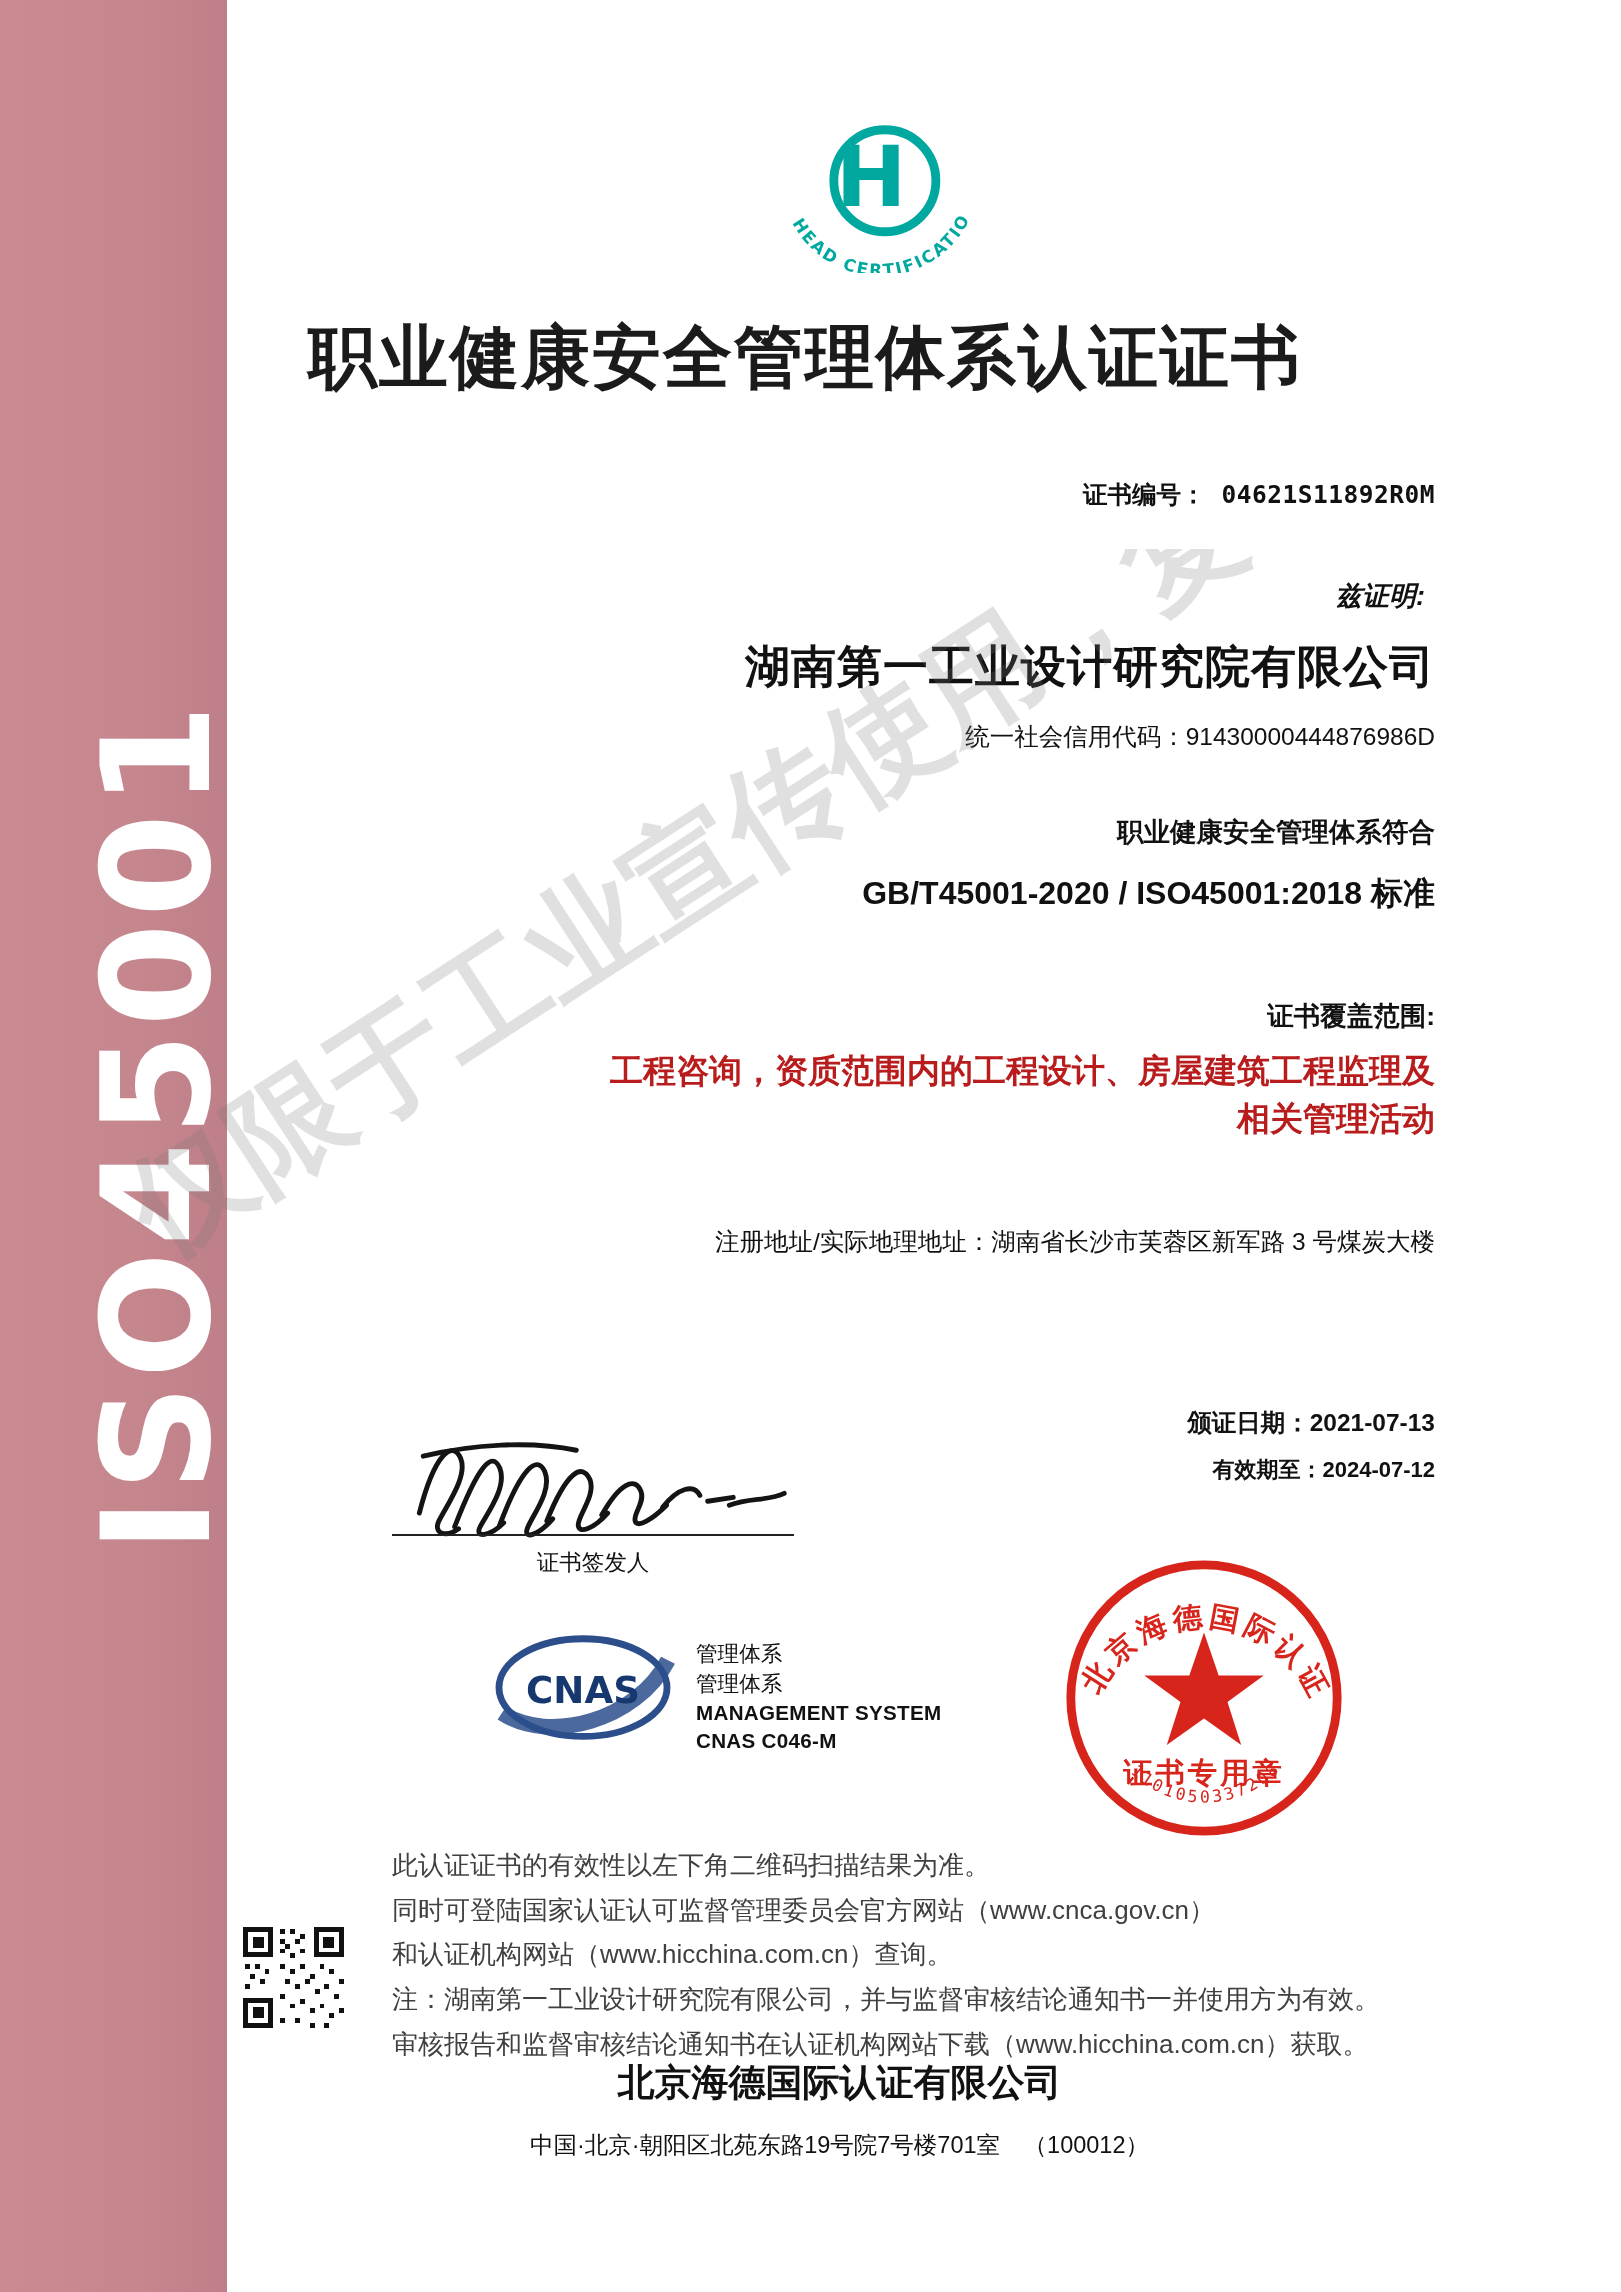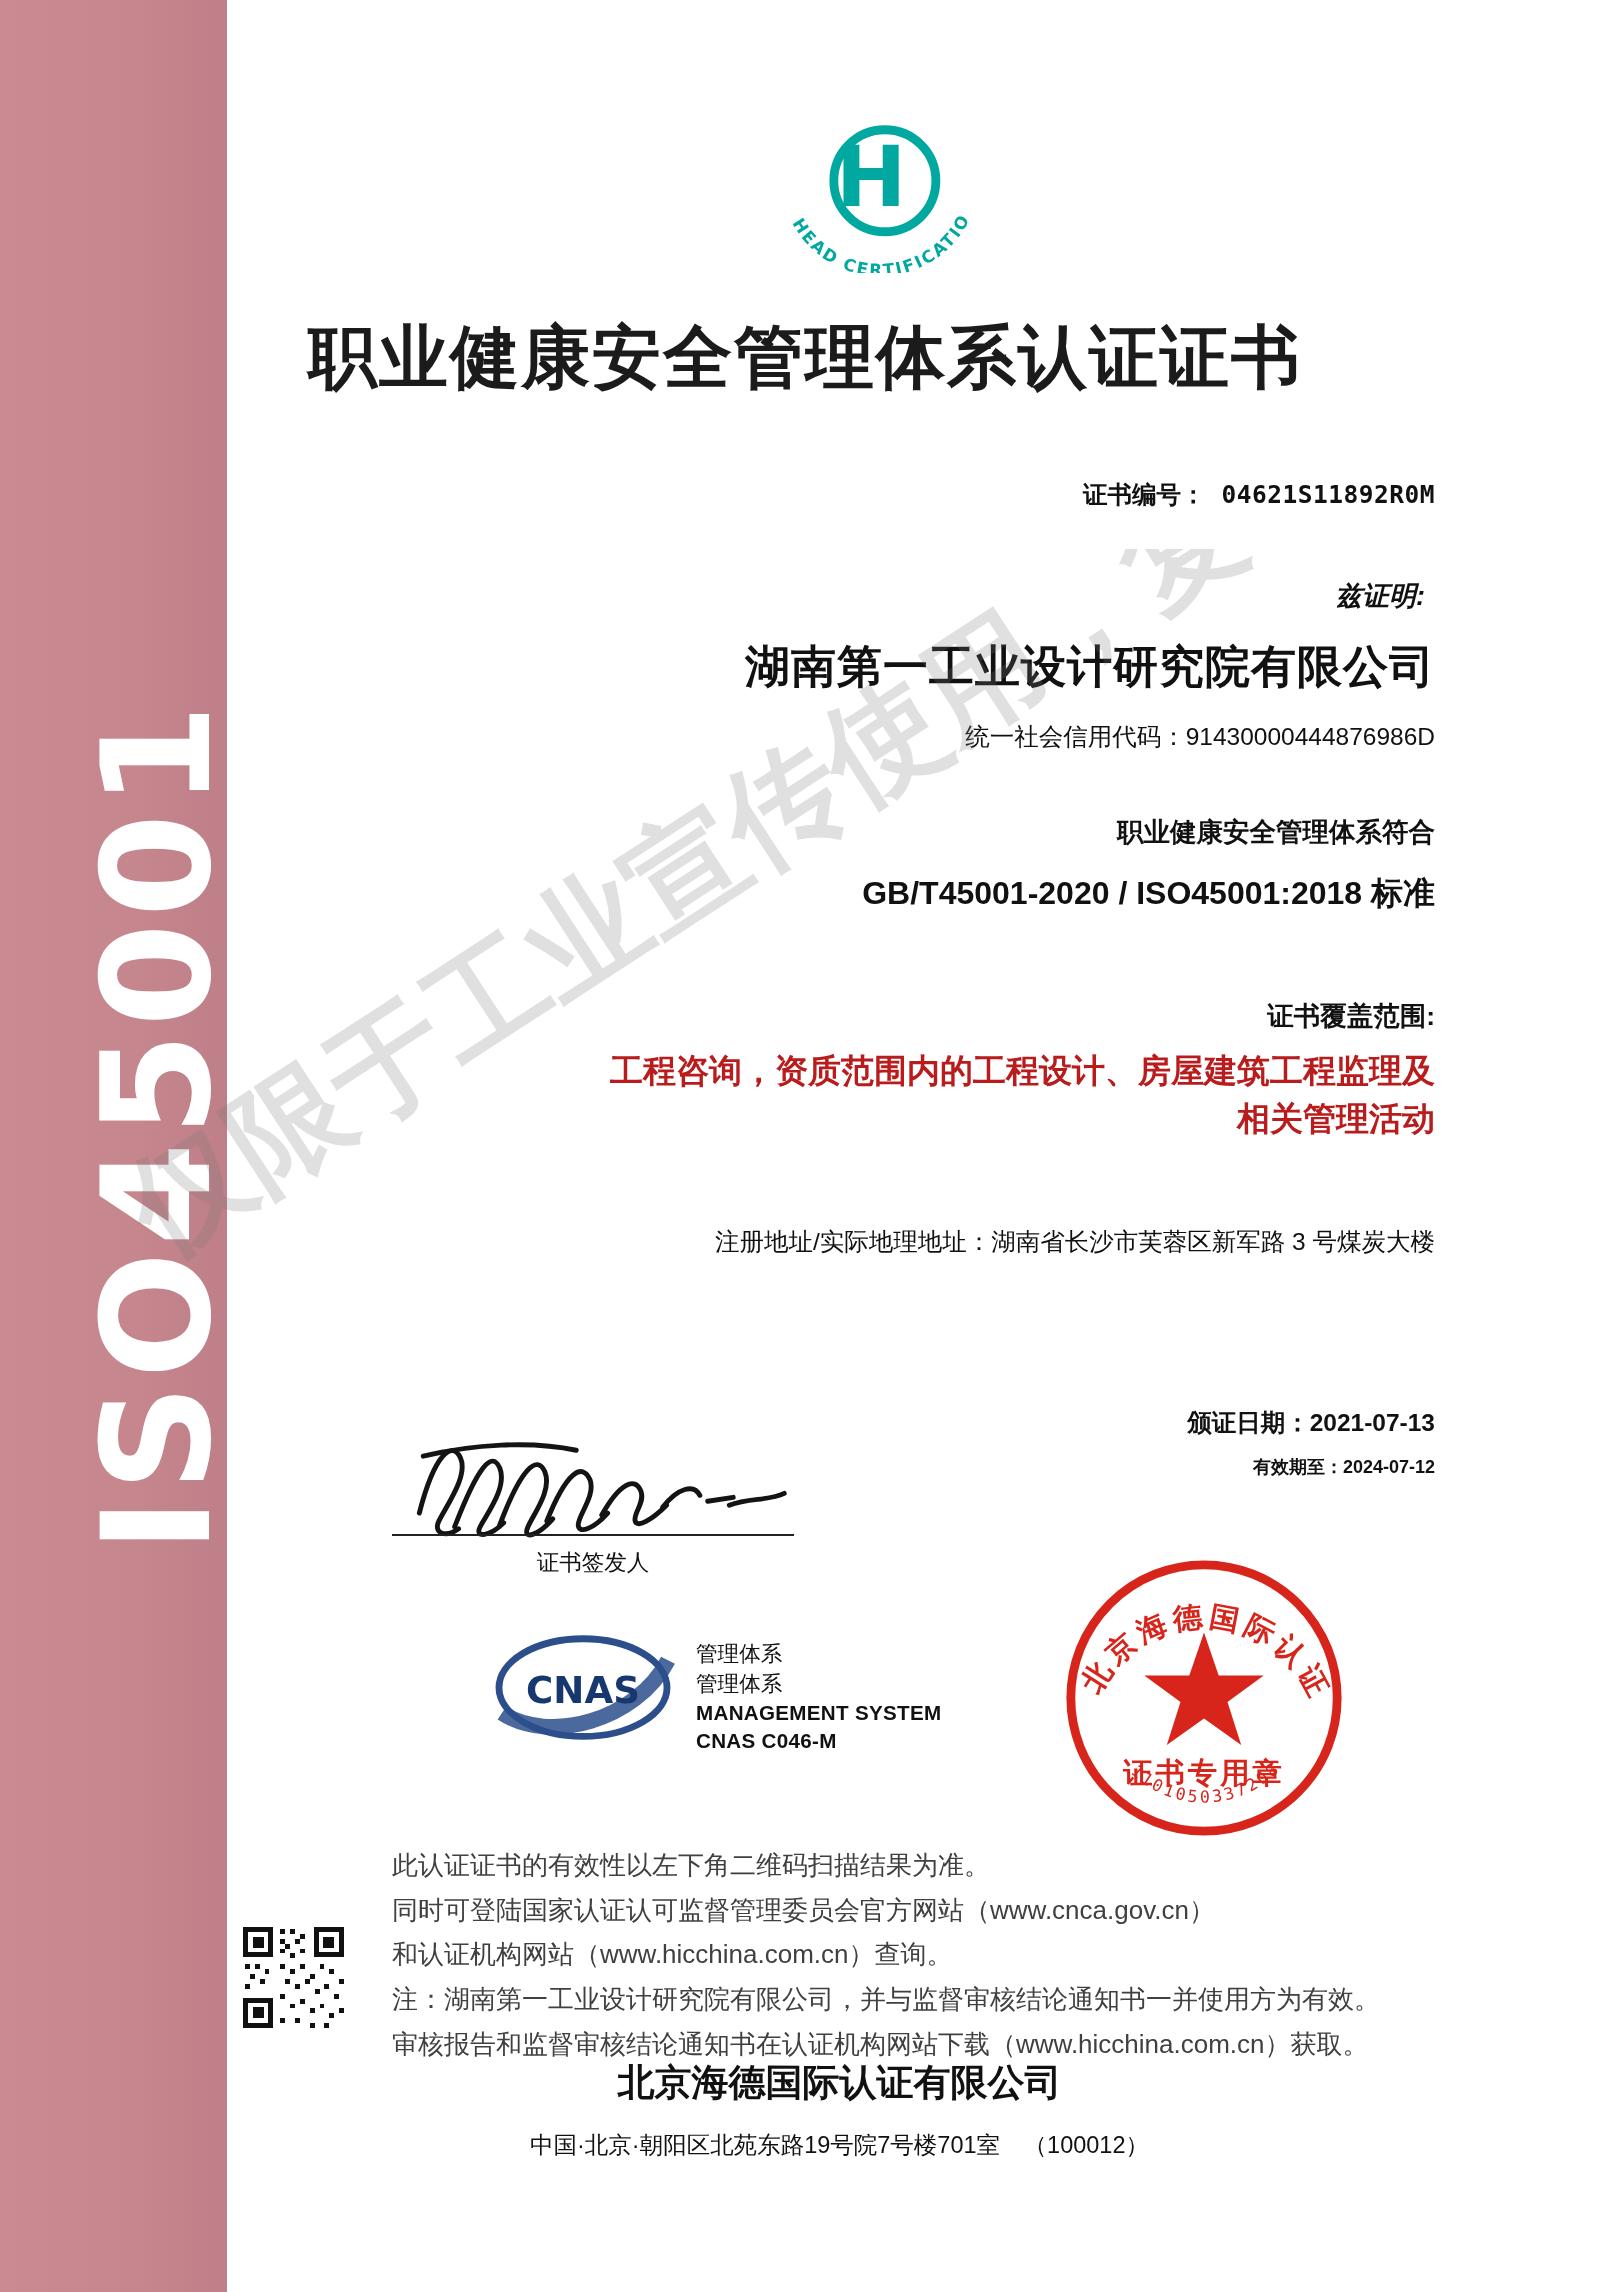--- a/index.html
+++ b/index.html
@@ -179,21 +179,21 @@
     right: 186px;
     top: 1406px;
     font-size: 24.5px;
     font-weight: bold;
     color: #111;
   }
   .expiry-date {
     position: absolute;
     right: 186px;
     top: 1455px;
-    font-size: 18px;
+    font-size: 22px;
     font-weight: bold;
     color: #111;
   }
 
   
   .sig-wrap {
     position: absolute;
     left: 157px;
     top: 1411px;
     width: 412px;

